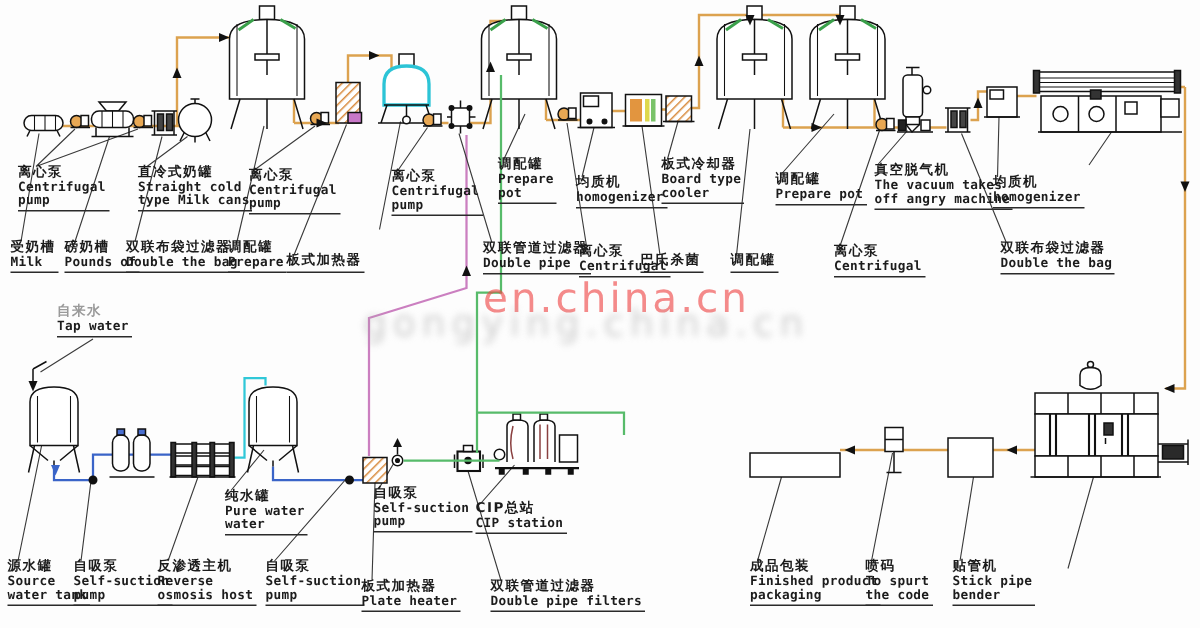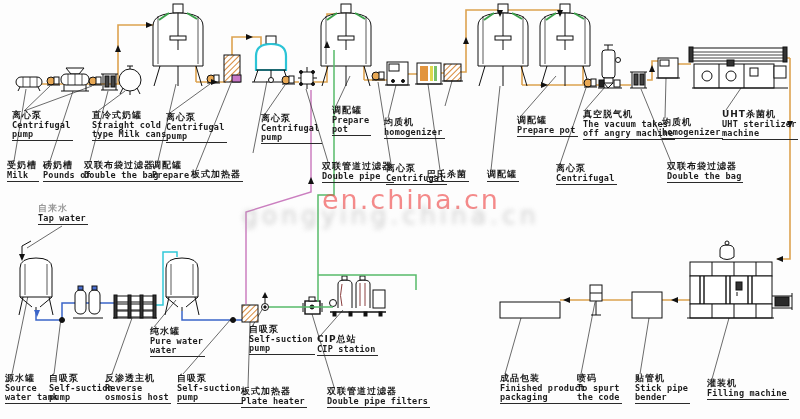--- a/index.html
+++ b/index.html
@@ -308,38 +308,38 @@
     </div>
 <div class="lbl" style="left:332px;top:106px">
       <div class="zh">调配罐</div>
       <div class="en">Prepare</div>
       <div class="en">pot</div>
     </div>
 <div class="lbl" style="left:384px;top:118px">
       <div class="zh">均质机</div>
       <div class="en">homogenizer</div>
     </div>
+<div class="lbl" style="left:441px;top:106px">
+      <div class="zh">板式冷却器</div>
+      <div class="en">Board type</div>
+      <div class="en">cooler</div>
+    </div>
 <div class="lbl" style="left:517px;top:116px">
       <div class="zh">调配罐</div>
       <div class="en">Prepare pot</div>
     </div>
 <div class="lbl" style="left:583px;top:110px">
       <div class="zh">真空脱气机</div>
       <div class="en">The vacuum takes</div>
       <div class="en">off angry machine</div>
     </div>
 <div class="lbl" style="left:662px;top:118px">
       <div class="zh">均质机</div>
       <div class="en">homogenizer</div>
     </div>
-<div class="lbl" style="left:722px;top:110px">
-      <div class="zh">UHT杀菌机</div>
-      <div class="en">UHT sterilizer</div>
-      <div class="en">machine</div>
-    </div>
 <div class="lbl" style="left:7px;top:161px">
       <div class="zh">受奶槽</div>
       <div class="en">Milk</div>
     </div>
 <div class="lbl" style="left:43px;top:161px">
       <div class="zh">磅奶槽</div>
       <div class="en">Pounds of</div>
     </div>
 <div class="lbl" style="left:84px;top:161px">
       <div class="zh">双联布袋过滤器</div>
@@ -428,21 +428,17 @@
 <div class="lbl" style="left:577px;top:374px">
       <div class="zh">喷码</div>
       <div class="en">To spurt</div>
       <div class="en">the code</div>
     </div>
 <div class="lbl" style="left:635px;top:374px">
       <div class="zh">贴管机</div>
       <div class="en">Stick pipe</div>
       <div class="en">bender</div>
     </div>
-<div class="lbl" style="left:707px;top:379px">
-      <div class="zh">灌装机</div>
-      <div class="en">Filling machine</div>
-    </div>
 
 <div class="wm1">en.china.cn</div>
 <div class="wm2">gongying.china.cn</div>
 
 </div>
 
 </body></html>

